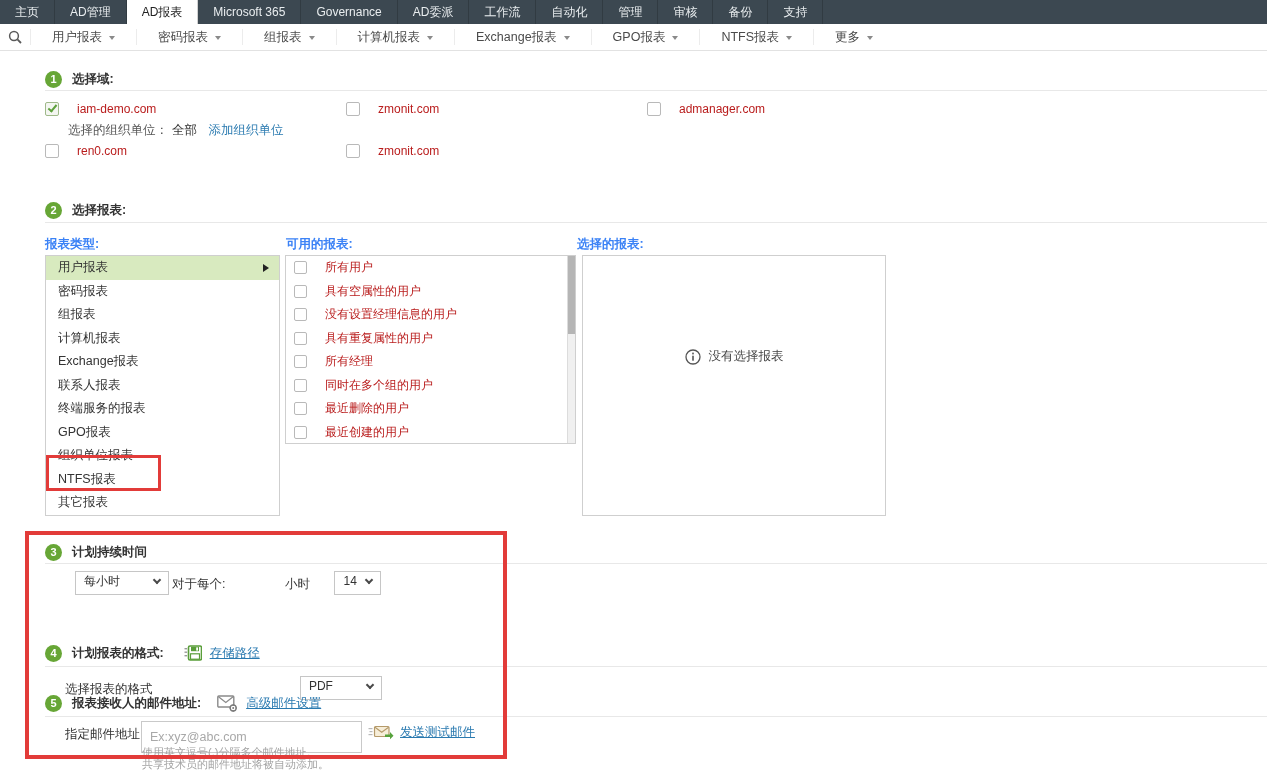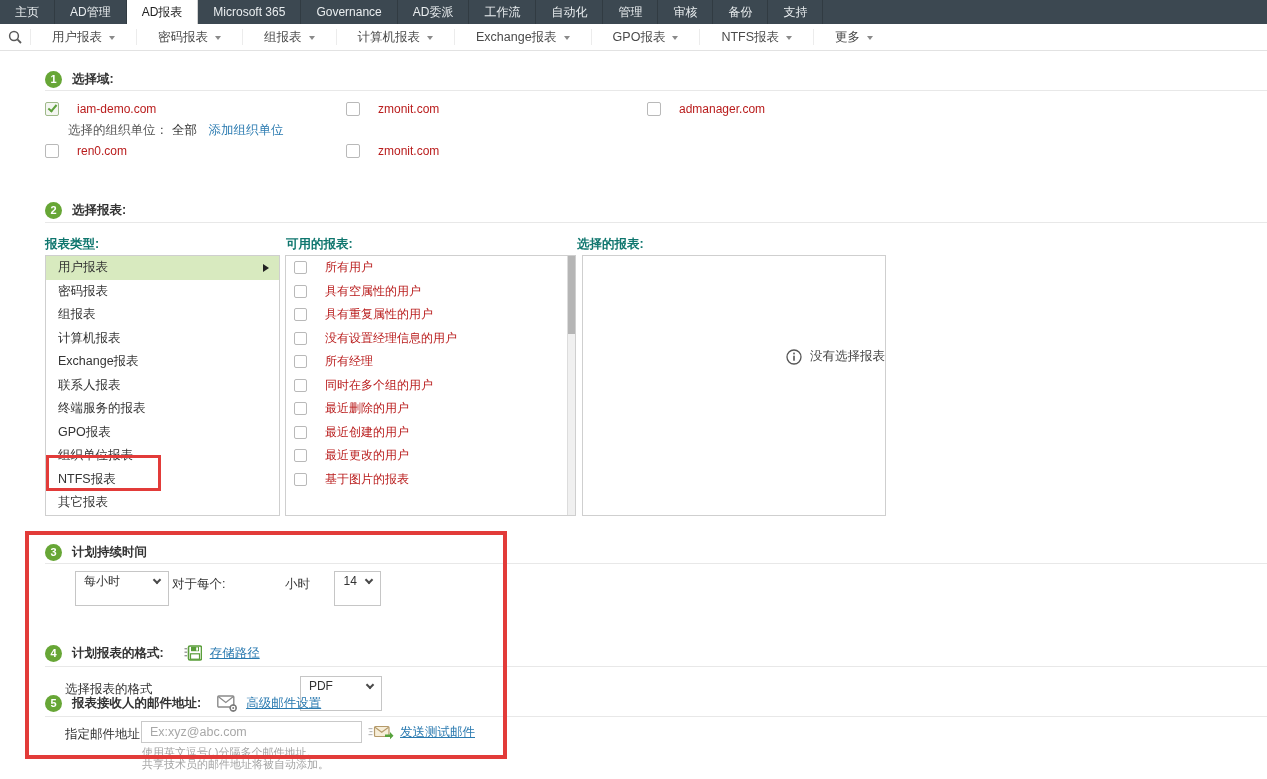--- a/index.html
+++ b/index.html
@@ -32,38 +32,38 @@
   .checkmark { display:inline-block; width:5px; height:9px; border-right:2px solid #5da03c; border-bottom:2px solid #5da03c; transform:rotate(40deg); margin-top:-3px; }
   .cb-row { display:flex; align-items:center; }
   .cb-label { font-size:12px; color:#b91c1c; margin-left:18px; cursor:pointer; }
 
   .ou-line { font-size:12.5px; color:#555; }
   .ou-value { color:#333; margin-left:4px; }
   .link { color:#2a7ab0; text-decoration:none; cursor:pointer; }
   .link.u { text-decoration:underline; }
 
   
-  .col-header { font-size:12.5px; font-weight:bold; color:#0f766e; }
+  .col-header { font-size:12.5px; font-weight:bold; color:#3b82f6; }
   .listbox { border:1px solid #cfcfcf; background:#fff; overflow:hidden; }
   .type-row { height:23.5px; display:flex; align-items:center; padding:0 10px 0 12px; font-size:12.5px; color:#333; cursor:pointer; position:relative; }
   .type-row.selected { background:#d8eabf; }
   .arrow-right { width:0; height:0; border-top:4.5px solid transparent; border-bottom:4.5px solid transparent; border-left:6px solid #222; margin-left:auto; }
   .avail-row { height:23.5px; display:flex; align-items:center; padding-left:8px; }
   .avail-row .cb { width:13px; height:13px; flex:0 0 13px; }
   .scroll-track { position:absolute; top:0; right:0; width:8px; height:100%; background:#f0f0f0; border-left:1px solid #dcdcdc; }
   .scroll-thumb { position:absolute; top:0; left:0; width:8px; height:78px; background:#b5b5b5; cursor:pointer; }
-  .empty-panel { display:flex; align-items:center; justify-content:flex-end;font-family:Liberation Mono, monospace; }
+  .empty-panel { display:flex; align-items:center; justify-content:center;font-family:Liberation Mono, monospace; }
   .empty-msg { display:flex; align-items:center; font-size:12.5px; color:#444; margin-top:-58px; }
   .empty-msg svg { margin-right:8px; }
 
   
-  .sel { position:relative; height:35px; border:1px solid #c6c6c6; background:#fff; font-size:12px; color:#333; line-height:19px; padding:0 24px 0 8px; cursor:pointer; display:inline-block; }
+  .sel { position:relative; height:24px; border:1px solid #c6c6c6; background:#fff; font-size:12px; color:#333; line-height:19px; padding:0 24px 0 8px; cursor:pointer; display:inline-block; }
   .sel .chev { position:absolute; right:8px; top:5px; width:6px; height:6px; border-right:2px solid #4a4a4a; border-bottom:2px solid #4a4a4a; transform:rotate(45deg); }
   .form-label { font-size:12.5px; color:#333; }
-  .txt-input { height:22px; border:1px solid #c9c9c9; font-size:12.5px; color:#c2410c; padding:0 8px; font-family:"Liberation Sans","DejaVu Sans",sans-serif; }
+  .txt-input { height:32px; border:1px solid #c9c9c9; font-size:12.5px; color:#c2410c; padding:0 8px; font-family:"Liberation Sans","DejaVu Sans",sans-serif; }
   .txt-input::placeholder { color:#a8a8a8; }
   .hint { font-size:11px; color:#a3a3a3; }
 
   
   .red-box { position:absolute; border:3px solid #e23b39; z-index:50; pointer-events:none; }
   .red-box.big { border-width:4px; }
 
   .icon-link-row { display:flex; align-items:center; }
 </style>
 </head>
@@ -206,36 +206,36 @@
       </div>
     <div class="type-row">
         <span>NTFS报表</span>
       </div>
     <div class="type-row">
         <span>其它报表</span>
       </div>
   </div>
 
   
-  <div class="abs listbox" style="left:285px; top:255px; width:291px; height:261px;">
+  <div class="abs listbox" style="left:285px; top:255px; width:291px; height:189px;">
     <div class="avail-row">
         <span class="cb"></span>
         <span class="cb-label">所有用户</span>
       </div>
     <div class="avail-row">
         <span class="cb"></span>
         <span class="cb-label">具有空属性的用户</span>
       </div>
     <div class="avail-row">
         <span class="cb"></span>
+        <span class="cb-label">没有设置经理信息的用户</span>
+      </div>
+    <div class="avail-row">
+        <span class="cb"></span>
         <span class="cb-label">具有重复属性的用户</span>
-      </div>
-    <div class="avail-row">
-        <span class="cb"></span>
-        <span class="cb-label">没有设置经理信息的用户</span>
       </div>
     <div class="avail-row">
         <span class="cb"></span>
         <span class="cb-label">所有经理</span>
       </div>
     <div class="avail-row">
         <span class="cb"></span>
         <span class="cb-label">同时在多个组的用户</span>
       </div>
     <div class="avail-row">

